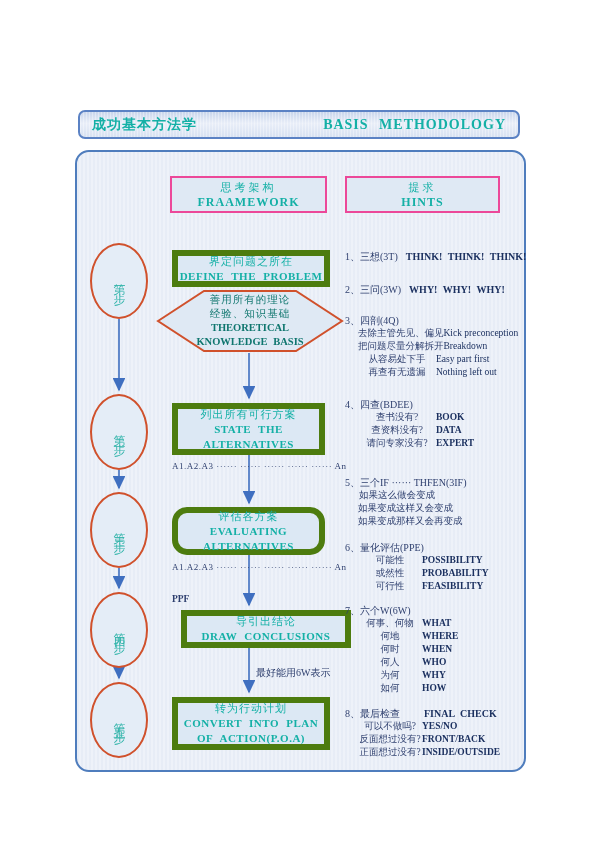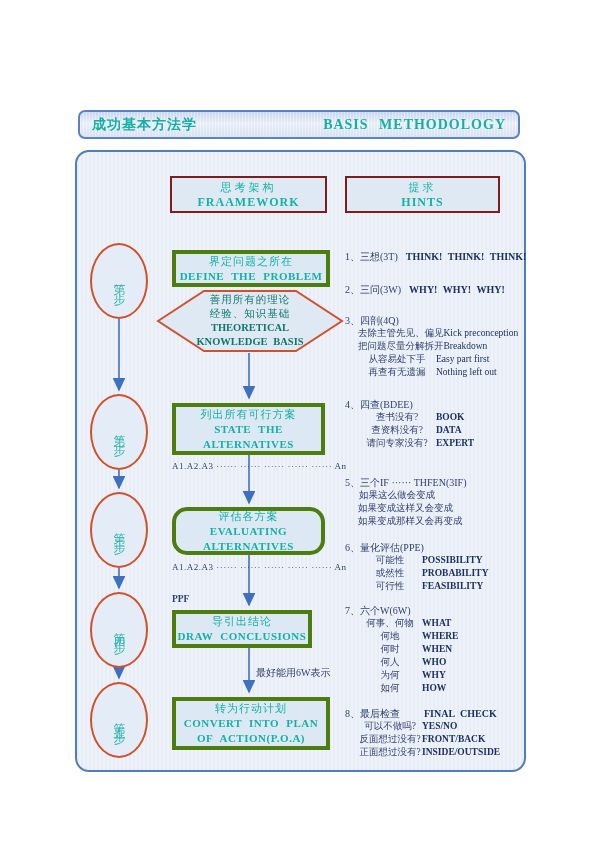--- a/index.html
+++ b/index.html
@@ -27,39 +27,39 @@
     border:2px solid #4f7dbd;border-radius:14px;
     background:
       repeating-linear-gradient(90deg,rgba(170,188,220,.10) 0 2px,rgba(0,0,0,0) 2px 4px),
       #eef2f9;
     box-sizing:border-box;
   }
   
   svg.overlay{left:0;top:0;width:600px;height:849px;pointer-events:none;}
   
   .col-head{
-    border:2px solid #7f1d1d;background:#dfe9f4;box-sizing:border-box;
+    border:2px solid #ec4899;background:#dfe9f4;box-sizing:border-box;
     display:flex;flex-direction:column;align-items:center;justify-content:center;
     color:#14b0a6;text-align:center;
   }
   .col-head .zh{font-size:11px;letter-spacing:3px;}
   .col-head .en{font-size:12px;font-weight:bold;letter-spacing:1px;}
   
   .step-oval{
     width:58px;height:76px;border:2px solid #d0512c;border-radius:50%;
     background:#e4edf7;box-sizing:border-box;
     display:flex;align-items:center;justify-content:center;
   }
   .step-oval .vtxt{
     writing-mode:vertical-rl;text-orientation:upright;
     color:#2fb3a9;font-size:12px;letter-spacing:5px;
   }
   
   .flow-box{
-    border:4px solid #4d7c0f;background:#dce8f4;box-sizing:border-box;
+    border:6px solid #4d7c0f;background:#dce8f4;box-sizing:border-box;
     display:flex;flex-direction:column;align-items:center;justify-content:center;
     color:#14b0a6;text-align:center;line-height:15px;
   }
   .flow-box .zh{font-size:11px;letter-spacing:1px;}
   .flow-box .en{font-size:11px;font-weight:bold;letter-spacing:.5px;word-spacing:4px;}
   .hex-text{
     text-align:center;color:#0f766e;line-height:14px;z-index:3;
   }
   .hex-text .zh{font-size:10.5px;letter-spacing:1px;}
   .hex-text .en{font-size:10.5px;font-weight:bold;word-spacing:3px;}
@@ -156,21 +156,21 @@
 
 <div class="abs flow-box" style="left:172px;top:507px;width:153px;height:48px;border-radius:15px;" data-name="evaluating-alternatives-box">
   <span class="zh" data-name="evaluating-alternatives-chinese">评估各方案</span>
   <span class="en" data-name="evaluating-alternatives-english-1">EVALUATING</span>
   <span class="en" data-name="evaluating-alternatives-english-2">ALTERNATIVES</span>
 </div>
 <div class="abs alts-row" style="left:172px;top:562px;" data-name="alternatives-list-2">A1.A2.A3 ······ ······ ······ ······ ······ An</div>
 
 <div class="abs small-note" style="left:172px;top:594px;font-weight:bold;" data-name="ppf-label">PPF</div>
 
-<div class="abs flow-box" style="left:172px;top:610px;width:140px;height:38px;" data-name="draw-conclusions-box">
+<div class="abs flow-box" style="left:181px;top:610px;width:170px;height:38px;" data-name="draw-conclusions-box">
   <span class="zh" data-name="draw-conclusions-chinese">导引出结论</span>
   <span class="en" data-name="draw-conclusions-english">DRAW CONCLUSIONS</span>
 </div>
 
 <div class="abs small-note" style="left:256px;top:666px;font-size:10px;" data-name="note-6w">最好能用6W表示</div>
 
 <div class="abs flow-box" style="left:172px;top:697px;width:158px;height:53px;" data-name="plan-of-action-box">
   <span class="zh" data-name="plan-of-action-chinese">转为行动计划</span>
   <span class="en" data-name="plan-of-action-english-1">CONVERT INTO PLAN</span>
   <span class="en" data-name="plan-of-action-english-2">OF ACTION(P.O.A)</span>

